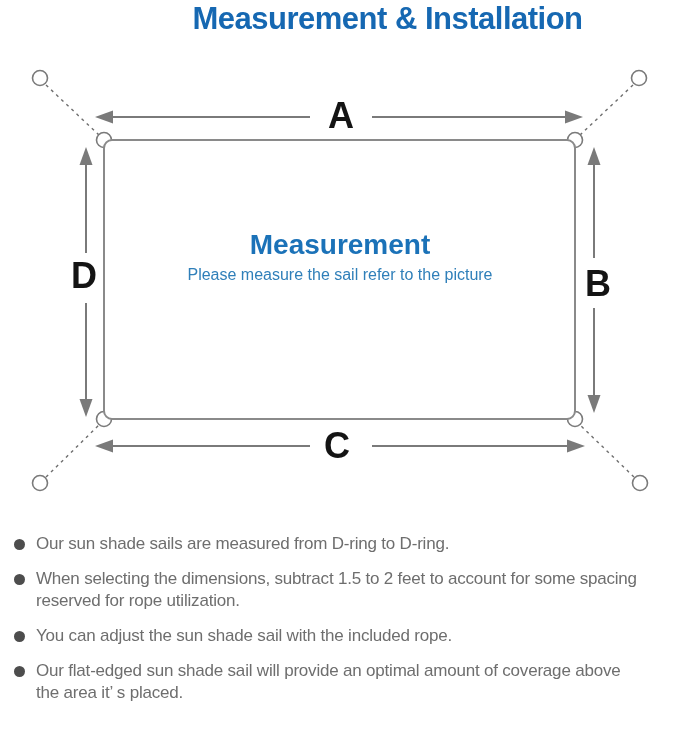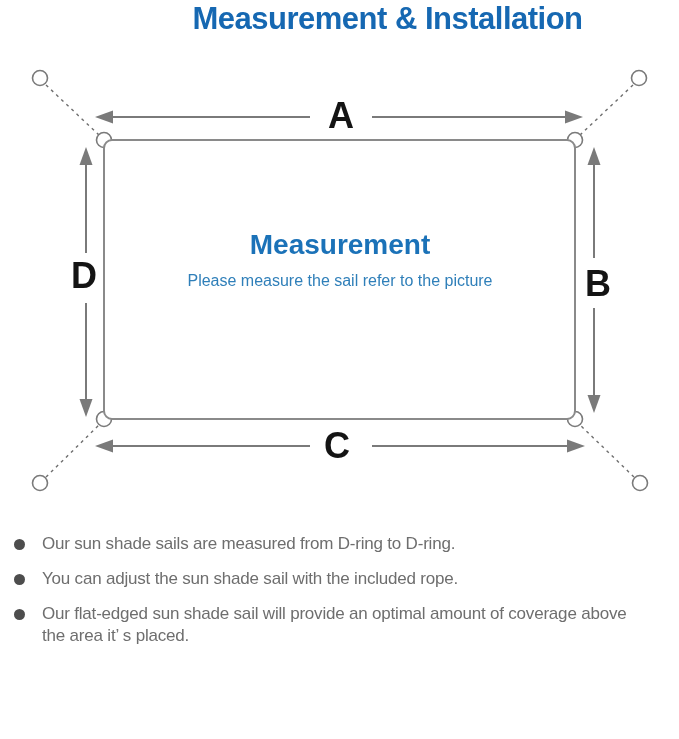--- a/index.html
+++ b/index.html
@@ -19,24 +19,24 @@
   }
   .label-a { left:341px; top:116px; }
   .label-b { left:598px; top:284px; }
   .label-c { left:337px; top:446px; }
   .label-d { left:84px;  top:276px; }
   .center-text {
     position:absolute; left:340px; top:230px; transform:translateX(-50%);
     width:460px; text-align:center;
   }
   .center-heading { font-size:28px; font-weight:bold; color:#1b72b8; line-height:30px; }
-  .center-sub { font-size:16px; color:#2f7fb9; line-height:20px; margin-top:11px; }
+  .center-sub { font-size:16px; color:#2f7fb9; line-height:20px; margin-top:5px; }
   .bullets { position:absolute; top:533px; left:14px; width:658px; }
   .bullet {
-    display:flex; gap:17px; margin-bottom:13px;
+    display:flex; gap:11px; margin-bottom:13px;
     color:#6e6e6e; font-size:17px; line-height:22px; letter-spacing:-0.2px;
   }
   .dot {
     width:11px; height:11px; border-radius:50%; background:#4d4d4d;
     flex:0 0 11px; margin-top:6px;
   }
   .bullet-text { white-space:pre-line; }
 </style>
 </head>
 <body>
@@ -112,20 +112,25 @@
     <div class="center-sub">Please measure the sail refer to the picture</div>
   </div>
 
   <div class="bullets">
     <div class="bullet">
       <span class="dot"></span>
       <span class="bullet-text">Our sun shade sails are measured from D-ring to D-ring.</span>
     </div>
     <div class="bullet">
       <span class="dot"></span>
+      <span class="bullet-text">When selecting the dimensions, subtract 1.5 to 2 feet to account for some spacing
+reserved for rope utilization.</span>
+    </div>
+    <div class="bullet">
+      <span class="dot"></span>
       <span class="bullet-text">You can adjust the sun shade sail with the included rope.</span>
     </div>
     <div class="bullet">
       <span class="dot"></span>
       <span class="bullet-text">Our flat-edged sun shade sail will provide an optimal amount of coverage above
 the area it’ s placed.</span>
     </div>
   </div>
 
 </div>

